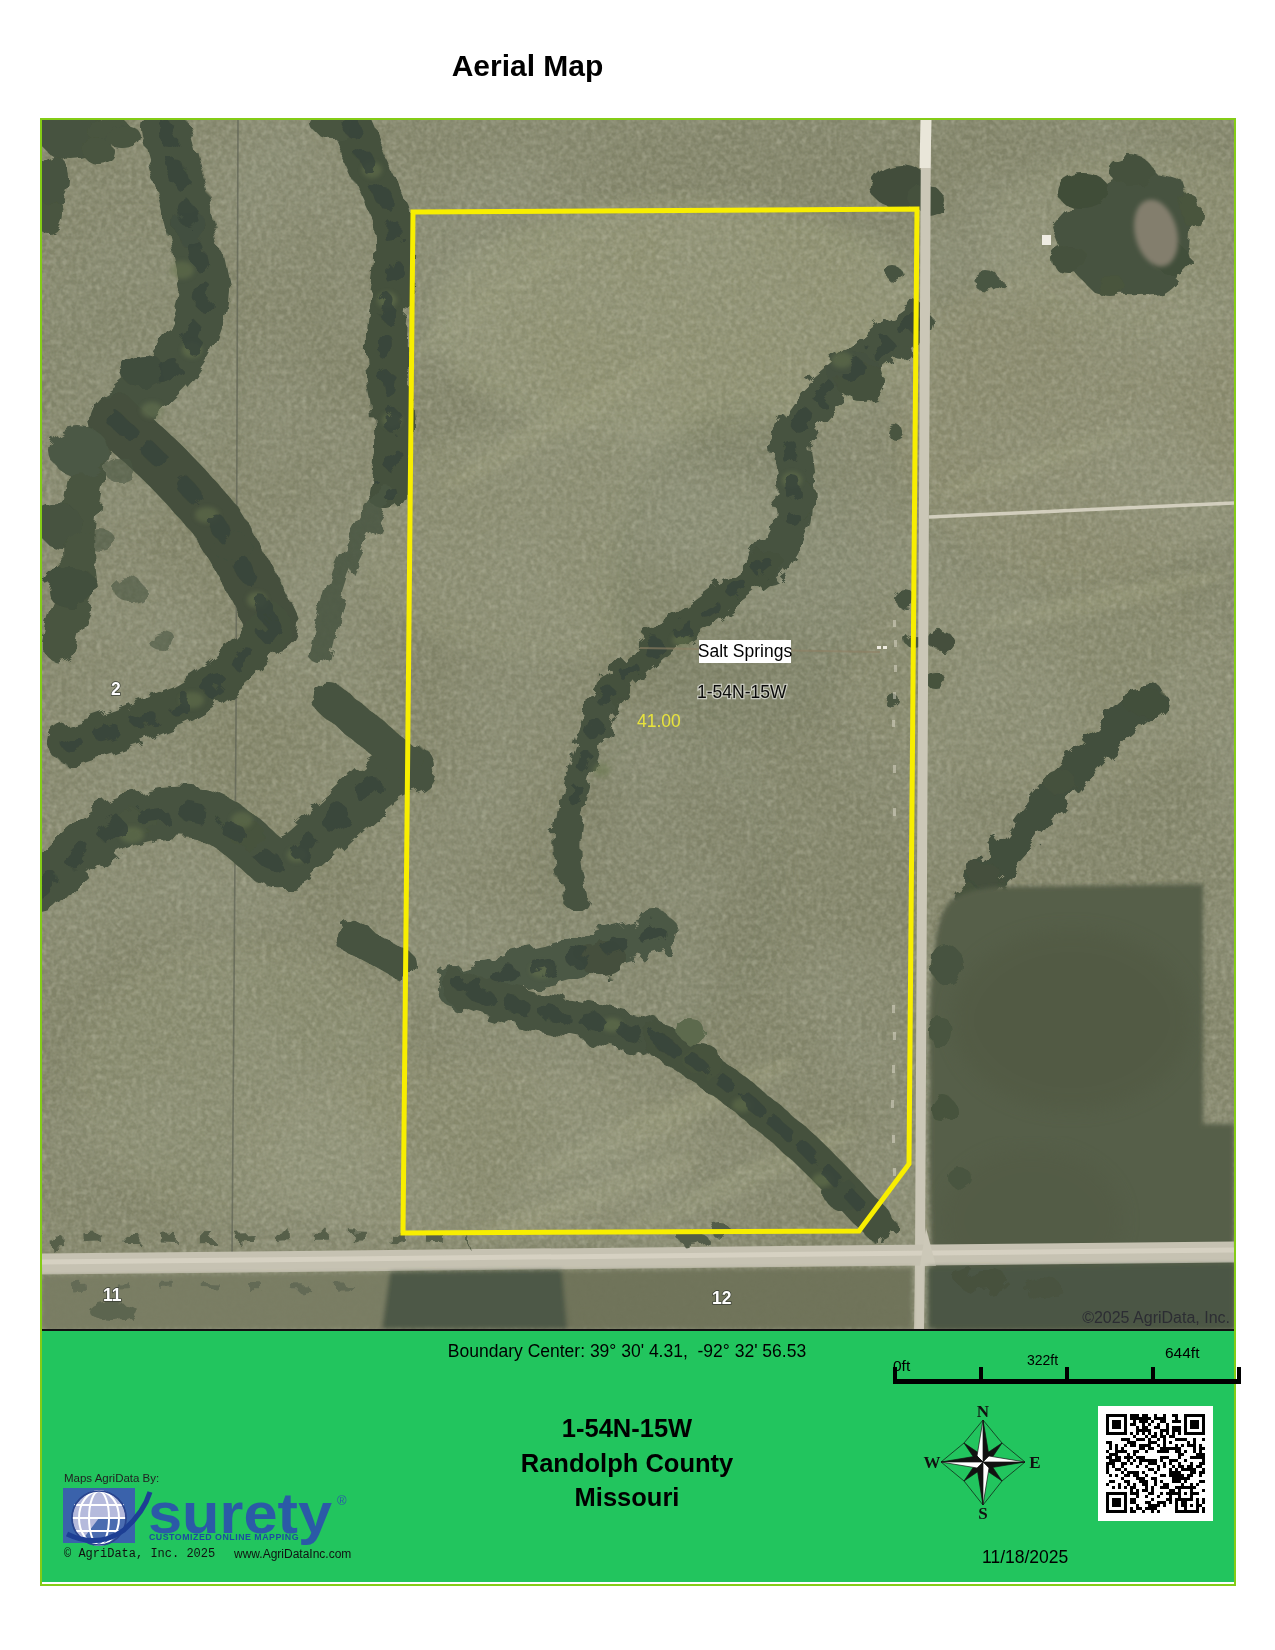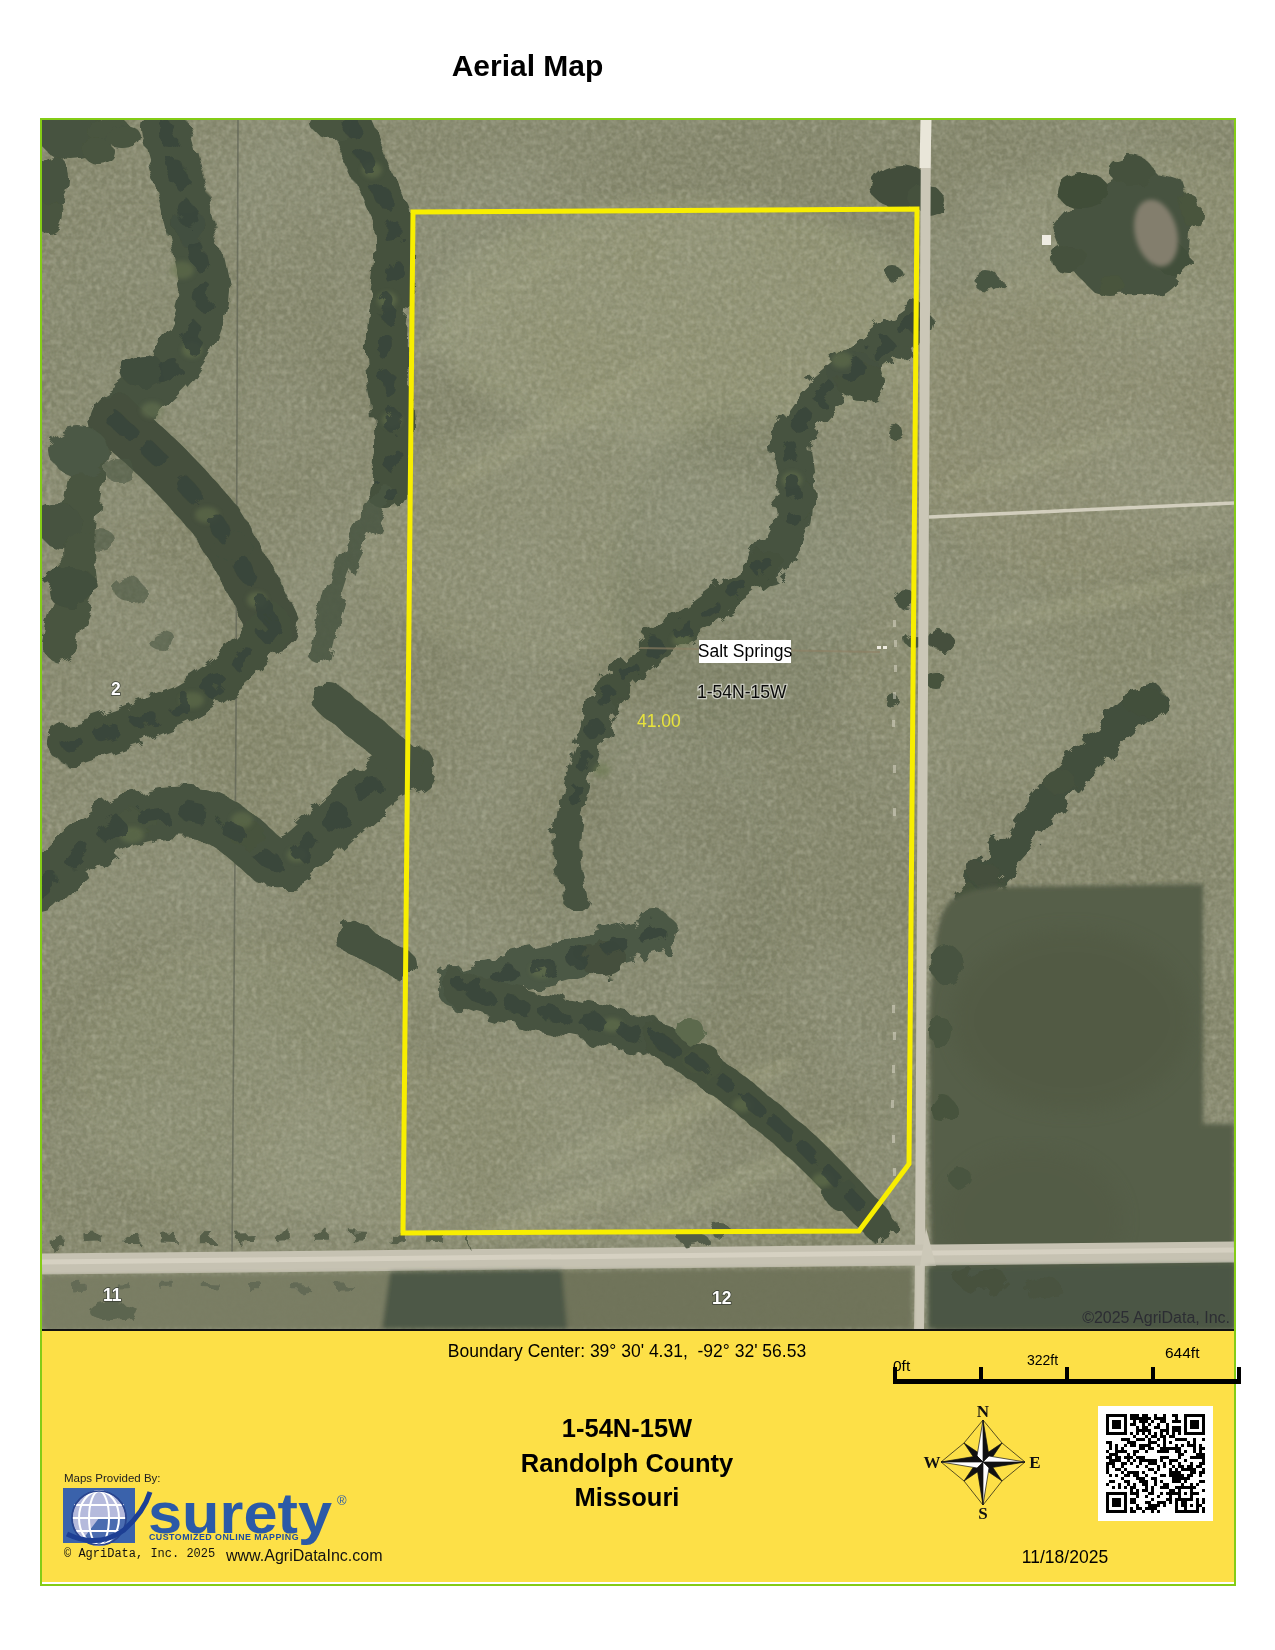--- a/index.html
+++ b/index.html
@@ -274,40 +274,40 @@
 
 <text x="69" y="575" font-size="17.5" font-weight="bold" fill="#fff" style="paint-order:stroke;stroke:#3a3f35;stroke-width:1.4">2</text>
 
 <text x="61" y="1181" font-size="17.5" font-weight="bold" fill="#fff" style="paint-order:stroke;stroke:#3a3f35;stroke-width:1.4">11</text>
 
 <text x="670" y="1184" font-size="17.5" font-weight="bold" fill="#fff" style="paint-order:stroke;stroke:#3a3f35;stroke-width:1.4">12</text>
 
 <text x="1188" y="1203" font-size="16" text-anchor="end" fill="#2c2d33">©2025 AgriData, Inc.</text>
 </svg>
 
-<div class="abs" style="left:0;top:1209px;width:1192px;height:251px;background:#fde047;border-top:2px solid #111;">
+<div class="abs" style="left:0;top:1209px;width:1192px;height:251px;background:#22c55e;border-top:2px solid #111;">
 
   <div class="abs" style="left:0;top:10px;width:1170px;text-align:center;font-size:17.5px;color:#000;">Boundary Center: 39° 30' 4.31,&nbsp; -92° 32' 56.53</div>
 
   <div class="abs" style="left:851px;top:26px;font-size:15.5px;">0ft</div>
   <div class="abs" style="left:985px;top:21px;width:80px;text-align:left;font-size:14px;">322ft</div>
   <div class="abs" style="left:1123px;top:13px;width:68px;font-size:15.5px;">644ft</div>
 
   <svg class="abs" style="left:851px;top:36px;" width="348" height="17" viewBox="0 0 348 17">
     <rect x="0" y="12" width="348" height="5" fill="#000"></rect>
     <rect x="0" y="0" width="4" height="12" fill="#000"></rect>
     <rect x="86" y="0" width="4" height="12" fill="#000"></rect>
     <rect x="172" y="0" width="4" height="12" fill="#000"></rect>
     <rect x="258" y="0" width="4" height="12" fill="#000"></rect>
     <rect x="344" y="0" width="4" height="12" fill="#000"></rect>
   </svg>
 
   <div class="abs" style="left:0;top:80px;width:1170px;text-align:center;font-size:25.5px;font-weight:bold;line-height:34.5px;color:#000;">1-54N-15W<br>Randolph County<br>Missouri</div>
 
-  <div class="abs" style="left:22px;top:141px;font-size:11.5px;color:#222;">Maps Provided By:</div>
+  <div class="abs" style="left:22px;top:141px;font-size:11.5px;color:#222;">Maps AgriData By:</div>
 
   <svg class="abs" style="left:20px;top:155px;" width="340" height="78" viewBox="0 0 340 78">
 
   <g>
   <rect x="1" y="2" width="72" height="55" fill="#3a62ab"></rect>
   <circle cx="37" cy="32" r="27" fill="#b5badc" stroke="#2a458f" stroke-width="1.2"></circle>
   <path d="M37 32 L64 32 A27 27 0 0 1 21 53 Z" fill="#4a6cb0"></path>
   <g stroke="#ffffff" stroke-width="2" fill="none">
     <ellipse cx="37" cy="32" rx="10" ry="27"></ellipse>
     <ellipse cx="37" cy="32" rx="20" ry="27"></ellipse>
@@ -320,21 +320,21 @@
   </g>
 
   <text x="86" y="47" font-size="58" font-weight="bold" fill="#2b5aa7" textLength="184" lengthAdjust="spacingAndGlyphs">surety</text>
   <text x="275" y="19" font-size="13" fill="#2b5aa7">®</text>
 
   <text x="87" y="54" font-size="9" font-weight="bold" fill="#1d4ca0" letter-spacing="0.5" textLength="150" lengthAdjust="spacingAndGlyphs">CUSTOMIZED ONLINE MAPPING</text>
 </svg>
 
   <div class="abs" style="left:22px;top:216px;font-size:12px;color:#111;font-family:Liberation Mono, monospace;">© AgriData, Inc. 2025</div>
 
-  <div class="abs" style="left:184px;top:216px;font-size:16px;color:#111;">www.AgriDataInc.com</div>
+  <div class="abs" style="left:192px;top:216px;font-size:12px;color:#111;">www.AgriDataInc.com</div>
 
   <svg class="abs" style="left:878px;top:68px;" width="126" height="126" viewBox="-63 -63 126 126">
   <g font-family="Liberation Serif, serif" font-size="17" font-weight="bold" fill="#111" text-anchor="middle">
     <text x="0" y="-45">N</text>
           <text x="0" y="57">S</text>
           <text x="-51" y="6">W</text>
           <text x="52" y="6">E</text>
   </g>
   <g stroke="#111" stroke-width="0.7">
     <path d="M0 -42 L19 -19 L42 0 L19 19 L0 43 L-19 19 L-42 0 L-19 -19 Z" fill="none"></path>
@@ -351,15 +351,15 @@
     <path d="M-42 0 L-6 -6 L0 0 Z" fill="#111"></path>
           <path d="M-42 0 L-6 6 L0 0 Z" fill="#fff"></path>
   </g>
 </svg>
 
   <svg class="abs" style="left:1056px;top:75px;" width="115" height="115" viewBox="-8 -8 115 115">
   <rect x="-8" y="-8" width="115" height="115" fill="#fff"></rect>
   <path d="M0 0h21v3h-21zM24 0h9v3h-9zM36 0h6v3h-6zM48 0h3v3h-3zM57 0h3v3h-3zM66 0h6v3h-6zM78 0h21v3h-21zM0 3h3v3h-3zM18 3h3v3h-3zM24 3h21v3h-21zM48 3h12v3h-12zM69 3h3v3h-3zM78 3h3v3h-3zM96 3h3v3h-3zM0 6h3v3h-3zM6 6h9v3h-9zM18 6h3v3h-3zM27 6h3v3h-3zM33 6h9v3h-9zM45 6h3v3h-3zM54 6h6v3h-6zM66 6h9v3h-9zM78 6h3v3h-3zM84 6h9v3h-9zM96 6h3v3h-3zM0 9h3v3h-3zM6 9h9v3h-9zM18 9h3v3h-3zM24 9h6v3h-6zM36 9h3v3h-3zM42 9h3v3h-3zM51 9h3v3h-3zM60 9h3v3h-3zM78 9h3v3h-3zM84 9h9v3h-9zM96 9h3v3h-3zM0 12h3v3h-3zM6 12h9v3h-9zM18 12h3v3h-3zM30 12h3v3h-3zM36 12h6v3h-6zM48 12h6v3h-6zM60 12h3v3h-3zM66 12h9v3h-9zM78 12h3v3h-3zM84 12h9v3h-9zM96 12h3v3h-3zM0 15h3v3h-3zM18 15h3v3h-3zM30 15h15v3h-15zM54 15h9v3h-9zM66 15h9v3h-9zM78 15h3v3h-3zM96 15h3v3h-3zM0 18h21v3h-21zM24 18h3v3h-3zM30 18h3v3h-3zM36 18h3v3h-3zM42 18h3v3h-3zM48 18h3v3h-3zM54 18h3v3h-3zM60 18h3v3h-3zM66 18h3v3h-3zM72 18h3v3h-3zM78 18h21v3h-21zM27 21h3v3h-3zM39 21h3v3h-3zM45 21h6v3h-6zM54 21h6v3h-6zM63 21h6v3h-6zM15 24h9v3h-9zM30 24h9v3h-9zM42 24h3v3h-3zM51 24h3v3h-3zM57 24h3v3h-3zM69 24h12v3h-12zM87 24h3v3h-3zM96 24h3v3h-3zM0 27h6v3h-6zM21 27h9v3h-9zM42 27h9v3h-9zM57 27h3v3h-3zM63 27h3v3h-3zM81 27h3v3h-3zM87 27h3v3h-3zM3 30h3v3h-3zM9 30h3v3h-3zM18 30h3v3h-3zM24 30h6v3h-6zM33 30h12v3h-12zM51 30h3v3h-3zM57 30h3v3h-3zM69 30h3v3h-3zM75 30h3v3h-3zM81 30h9v3h-9zM93 30h3v3h-3zM3 33h3v3h-3zM9 33h3v3h-3zM15 33h3v3h-3zM33 33h6v3h-6zM42 33h6v3h-6zM54 33h21v3h-21zM87 33h3v3h-3zM93 33h6v3h-6zM0 36h3v3h-3zM9 36h12v3h-12zM27 36h6v3h-6zM39 36h3v3h-3zM51 36h12v3h-12zM69 36h6v3h-6zM78 36h3v3h-3zM87 36h3v3h-3zM93 36h3v3h-3zM3 39h9v3h-9zM21 39h3v3h-3zM27 39h3v3h-3zM72 39h6v3h-6zM90 39h9v3h-9zM0 42h6v3h-6zM9 42h6v3h-6zM18 42h9v3h-9zM30 42h9v3h-9zM54 42h9v3h-9zM72 42h3v3h-3zM84 42h15v3h-15zM3 45h12v3h-12zM21 45h3v3h-3zM27 45h3v3h-3zM33 45h18v3h-18zM54 45h3v3h-3zM63 45h9v3h-9zM78 45h3v3h-3zM96 45h3v3h-3zM0 48h9v3h-9zM15 48h6v3h-6zM24 48h3v3h-3zM33 48h3v3h-3zM42 48h9v3h-9zM57 48h3v3h-3zM63 48h3v3h-3zM72 48h3v3h-3zM84 48h3v3h-3zM93 48h6v3h-6zM0 51h3v3h-3zM6 51h3v3h-3zM15 51h3v3h-3zM30 51h3v3h-3zM39 51h3v3h-3zM51 51h3v3h-3zM57 51h3v3h-3zM66 51h3v3h-3zM72 51h6v3h-6zM81 51h6v3h-6zM90 51h6v3h-6zM0 54h3v3h-3zM9 54h6v3h-6zM18 54h3v3h-3zM42 54h6v3h-6zM51 54h3v3h-3zM63 54h3v3h-3zM69 54h3v3h-3zM75 54h15v3h-15zM96 54h3v3h-3zM0 57h3v3h-3zM15 57h3v3h-3zM21 57h12v3h-12zM36 57h3v3h-3zM48 57h3v3h-3zM63 57h12v3h-12zM84 57h6v3h-6zM93 57h6v3h-6zM3 60h3v3h-3zM9 60h3v3h-3zM18 60h6v3h-6zM27 60h6v3h-6zM39 60h3v3h-3zM54 60h6v3h-6zM63 60h15v3h-15zM81 60h6v3h-6zM93 60h3v3h-3zM15 63h3v3h-3zM30 63h9v3h-9zM45 63h6v3h-6zM66 63h18v3h-18zM3 66h6v3h-6zM18 66h6v3h-6zM33 66h9v3h-9zM48 66h3v3h-3zM54 66h3v3h-3zM66 66h9v3h-9zM78 66h3v3h-3zM93 66h6v3h-6zM0 69h3v3h-3zM12 69h3v3h-3zM21 69h3v3h-3zM27 69h3v3h-3zM36 69h6v3h-6zM48 69h3v3h-3zM57 69h6v3h-6zM75 69h3v3h-3zM84 69h3v3h-3zM90 69h3v3h-3zM6 72h3v3h-3zM12 72h3v3h-3zM18 72h3v3h-3zM24 72h6v3h-6zM39 72h3v3h-3zM45 72h3v3h-3zM54 72h9v3h-9zM69 72h21v3h-21zM24 75h3v3h-3zM30 75h3v3h-3zM36 75h6v3h-6zM45 75h3v3h-3zM63 75h6v3h-6zM72 75h3v3h-3zM84 75h3v3h-3zM96 75h3v3h-3zM0 78h21v3h-21zM24 78h9v3h-9zM42 78h6v3h-6zM54 78h3v3h-3zM60 78h15v3h-15zM78 78h3v3h-3zM84 78h9v3h-9zM0 81h3v3h-3zM18 81h3v3h-3zM30 81h3v3h-3zM39 81h3v3h-3zM51 81h3v3h-3zM63 81h3v3h-3zM72 81h3v3h-3zM84 81h3v3h-3zM0 84h3v3h-3zM6 84h9v3h-9zM18 84h3v3h-3zM24 84h6v3h-6zM45 84h3v3h-3zM60 84h6v3h-6zM69 84h18v3h-18zM90 84h3v3h-3zM96 84h3v3h-3zM0 87h3v3h-3zM6 87h9v3h-9zM18 87h3v3h-3zM24 87h6v3h-6zM39 87h6v3h-6zM51 87h9v3h-9zM63 87h3v3h-3zM69 87h3v3h-3zM75 87h6v3h-6zM90 87h3v3h-3zM96 87h3v3h-3zM0 90h3v3h-3zM6 90h9v3h-9zM18 90h3v3h-3zM30 90h3v3h-3zM42 90h12v3h-12zM57 90h3v3h-3zM69 90h3v3h-3zM75 90h6v3h-6zM84 90h3v3h-3zM90 90h6v3h-6zM0 93h3v3h-3zM18 93h3v3h-3zM24 93h3v3h-3zM30 93h6v3h-6zM39 93h12v3h-12zM69 93h3v3h-3zM78 93h3v3h-3zM90 93h3v3h-3zM96 93h3v3h-3zM0 96h21v3h-21zM24 96h6v3h-6zM36 96h3v3h-3zM45 96h3v3h-3zM51 96h3v3h-3zM69 96h24v3h-24zM96 96h3v3h-3z" fill="#000"></path>
 </svg>
 
-  <div class="abs" style="left:940px;top:216px;width:166px;text-align:center;font-size:17.5px;color:#000;">11/18/2025</div>
+  <div class="abs" style="left:940px;top:216px;width:166px;font-size:17.5px;color:#000;">11/18/2025</div>
 </div>
 </div>
 
 </body></html>

